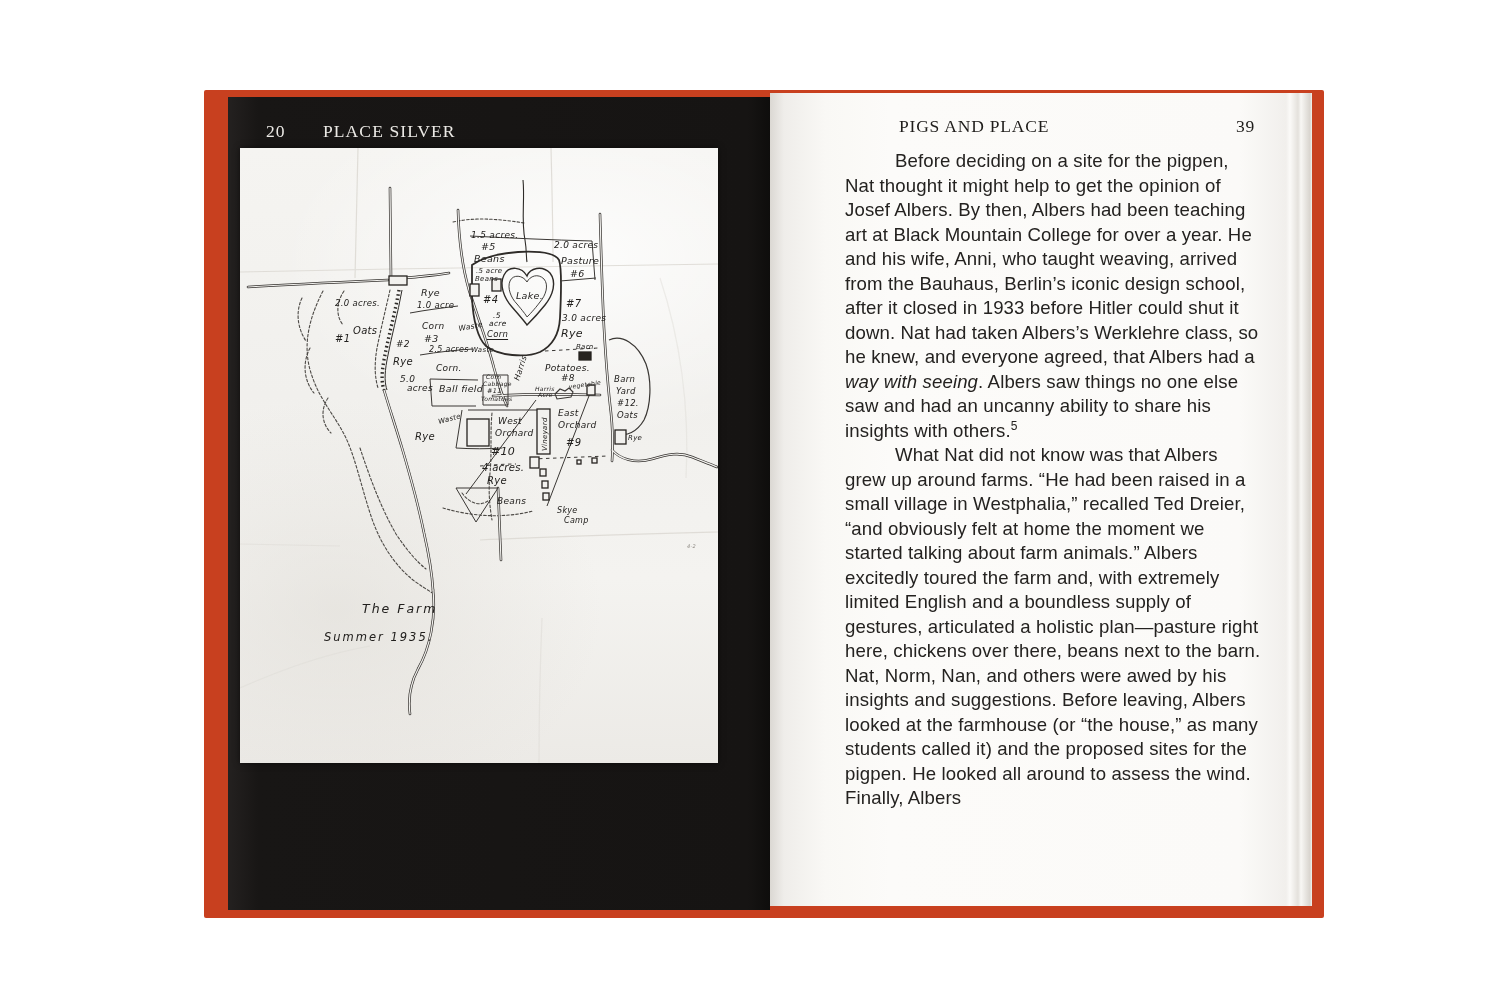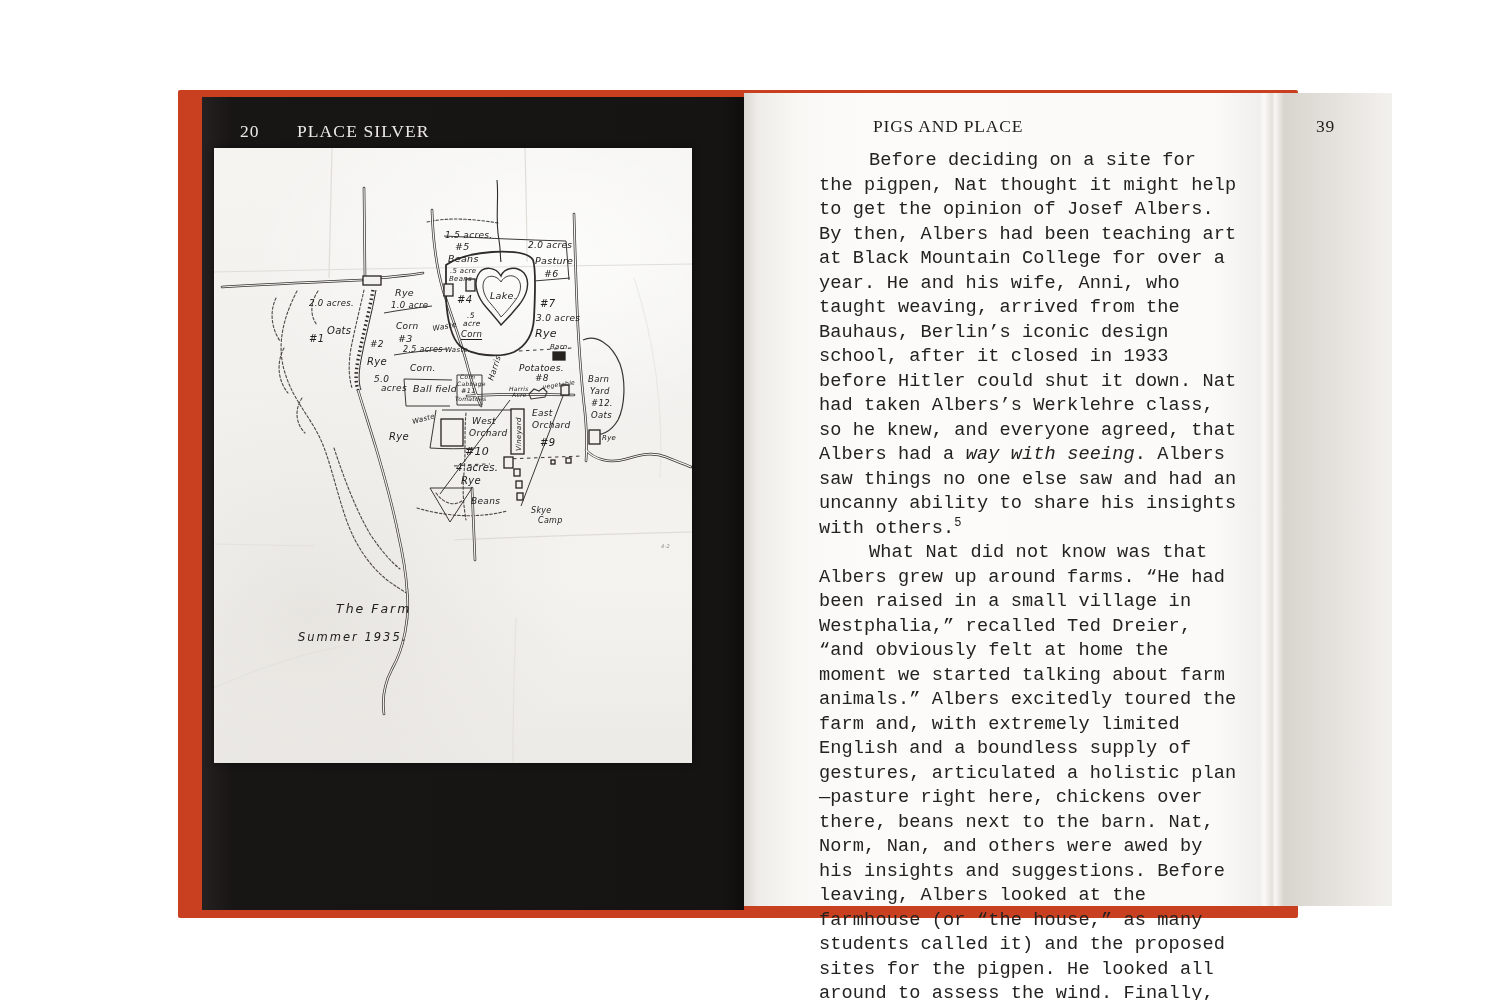--- a/index.html
+++ b/index.html
@@ -1,29 +1,29 @@
 <!DOCTYPE html>
 <html><head>
 <meta charset="utf-8">
 <style>
   html,body{margin:0;padding:0;}
   body{
     width:1500px;height:1000px;position:relative;background:#ffffff;
     font-family:"Liberation Sans",sans-serif;overflow:hidden;
   }
   
-  .book{position:absolute;left:178px;top:90px;width:1120px;height:828px;
+  .book{position:absolute;left:204px;top:90px;width:1120px;height:828px;
         background:#c8401f;border-radius:2px;}
   
   .left-edges{position:absolute;left:7px;top:6px;width:17px;height:816px;
 uted    background:repeating-linear-gradient(90deg,#ffffff 0 2px,#b9b3ac 2px 3px,#f2efeb 3px 6px,#d8d3cc 6px 7px,#fbfaf8 7px 10px,#c9c3bb 10px 11px,#f6f4f1 11px 17px);}
   .page-left{position:absolute;left:24px;top:7px;width:542px;height:813px;
         background:linear-gradient(90deg,#242120 0,#181615 30px,#161413 520px,#0e0d0c 100%);}
-  .page-right{position:absolute;left:566px;top:3px;width:620px;height:813px;
-        background:linear-gradient(90deg,#dbd8d3 0,#efedea 14px,#f9f8f5 55px,#fcfbf9 120px,#fbfaf8 470px,#f1efec 516px,#fbfaf8 520px,#e4e1dc 528px,#f8f7f4 531px,#d8d4ce 540px,#f3f1ee 100%);padding-left:28px;}
+  .page-right{position:absolute;left:566px;top:3px;width:542px;height:813px;
+        background:linear-gradient(90deg,#dbd8d3 0,#efedea 14px,#f9f8f5 55px,#fcfbf9 120px,#fbfaf8 470px,#f1efec 516px,#fbfaf8 520px,#e4e1dc 528px,#f8f7f4 531px,#d8d4ce 540px,#f3f1ee 100%);}
   
   .lp-header{position:absolute;left:0;top:24px;width:100%;color:#eceae6;
         font-family:"Liberation Serif",serif;font-size:17.5px;letter-spacing:1.1px;}
   .lp-num{position:absolute;left:38px;top:0;}
   .lp-title{position:absolute;left:95px;top:0;}
   
   .photo{position:absolute;left:12px;top:51px;width:478px;height:615px;
         background:
           radial-gradient(420px 260px at 70% 18%, rgba(255,255,255,.8), rgba(255,255,255,0) 70%),
           radial-gradient(380px 300px at 20% 75%, rgba(222,219,213,.55), rgba(222,219,213,0) 70%),
@@ -35,21 +35,21 @@
   svg text.faint{fill:#8b8780;}
   
   .rp-header{position:absolute;top:23px;left:0;width:100%;color:#1f1d1b;
         font-family:"Liberation Serif",serif;font-size:17.5px;letter-spacing:.8px;}
   .rp-title{position:absolute;left:129px;top:0;}
   .rp-num{position:absolute;right:57px;top:0;}
   
   .body-text{position:absolute;left:75px;top:56px;width:418px;color:#242220;
         font-size:18.6px;line-height:24.5px;letter-spacing:.12px;}
   .body-text p{margin:0;}
-  .body-text p.indent{text-indent:50px;font-family:Liberation Mono, monospace;}
+  .body-text p.indent{text-indent:50px;}
   .body-text em{font-style:italic;}
   .body-text sup{font-size:12px;vertical-align:super;line-height:0;}
 </style>
 </head>
 <body>
 
 <div class="book">
   <div class="left-edges"></div>
 
   <div class="page-left">

